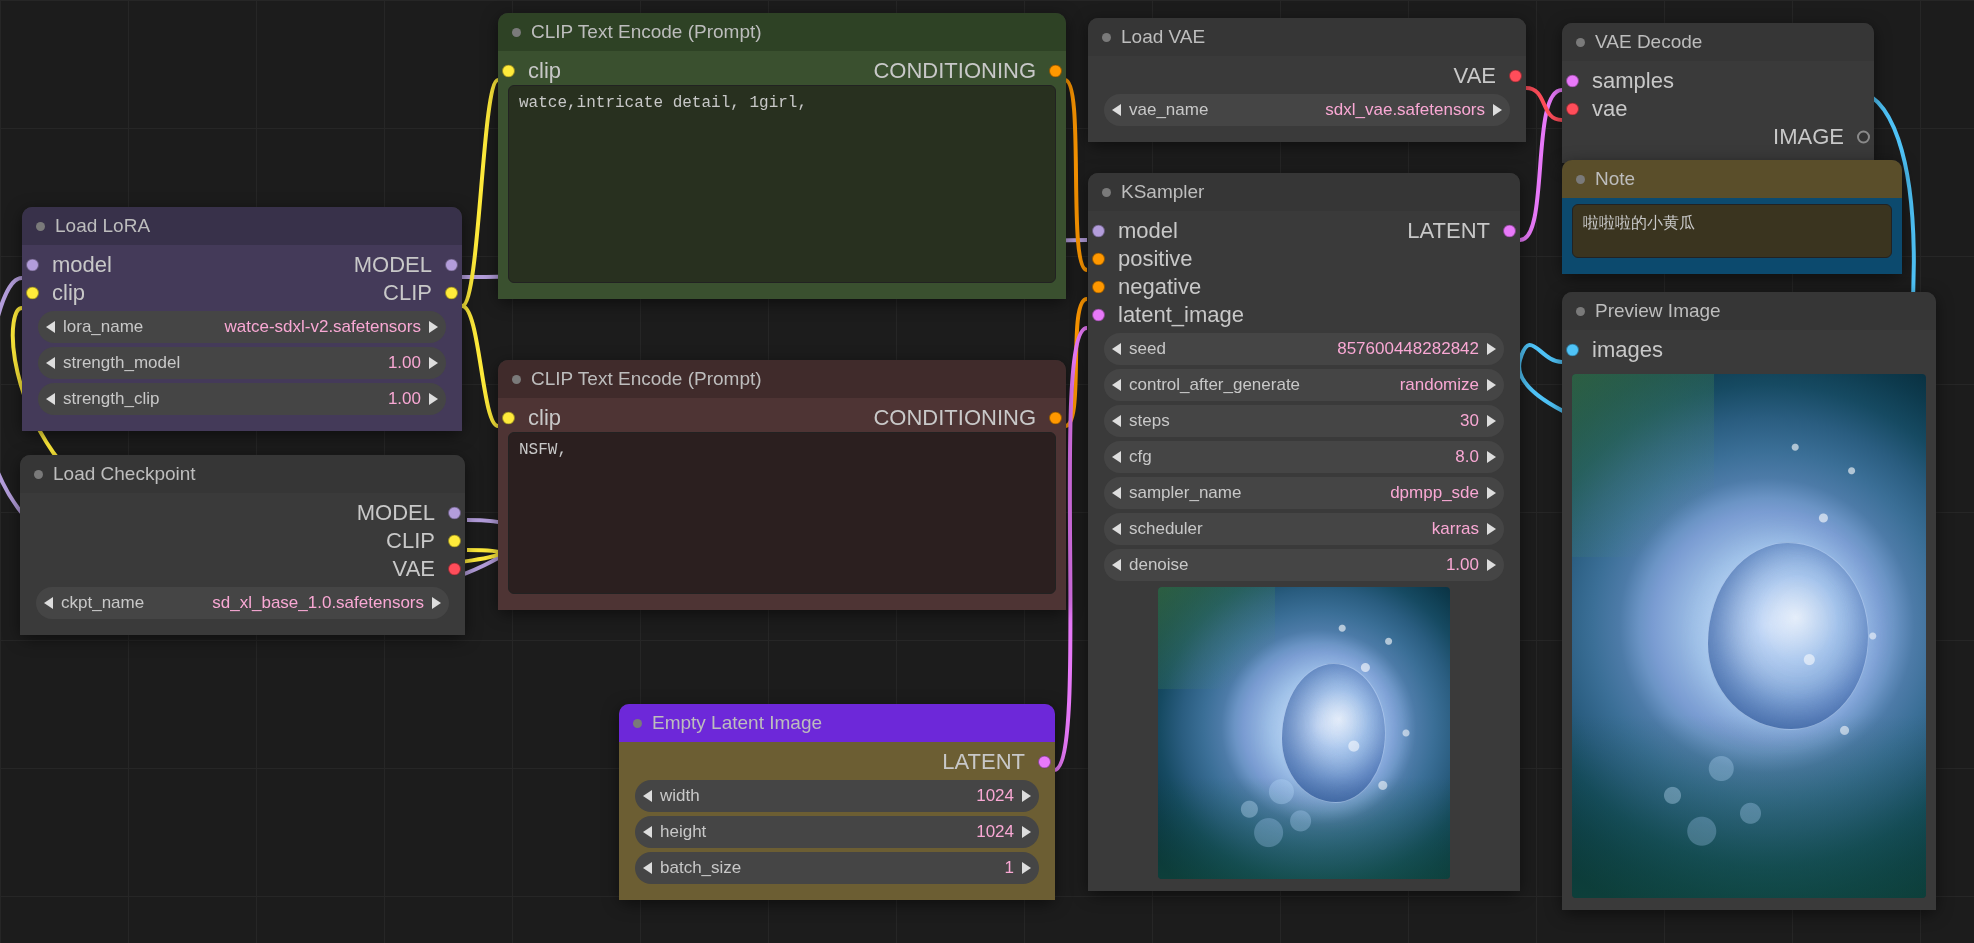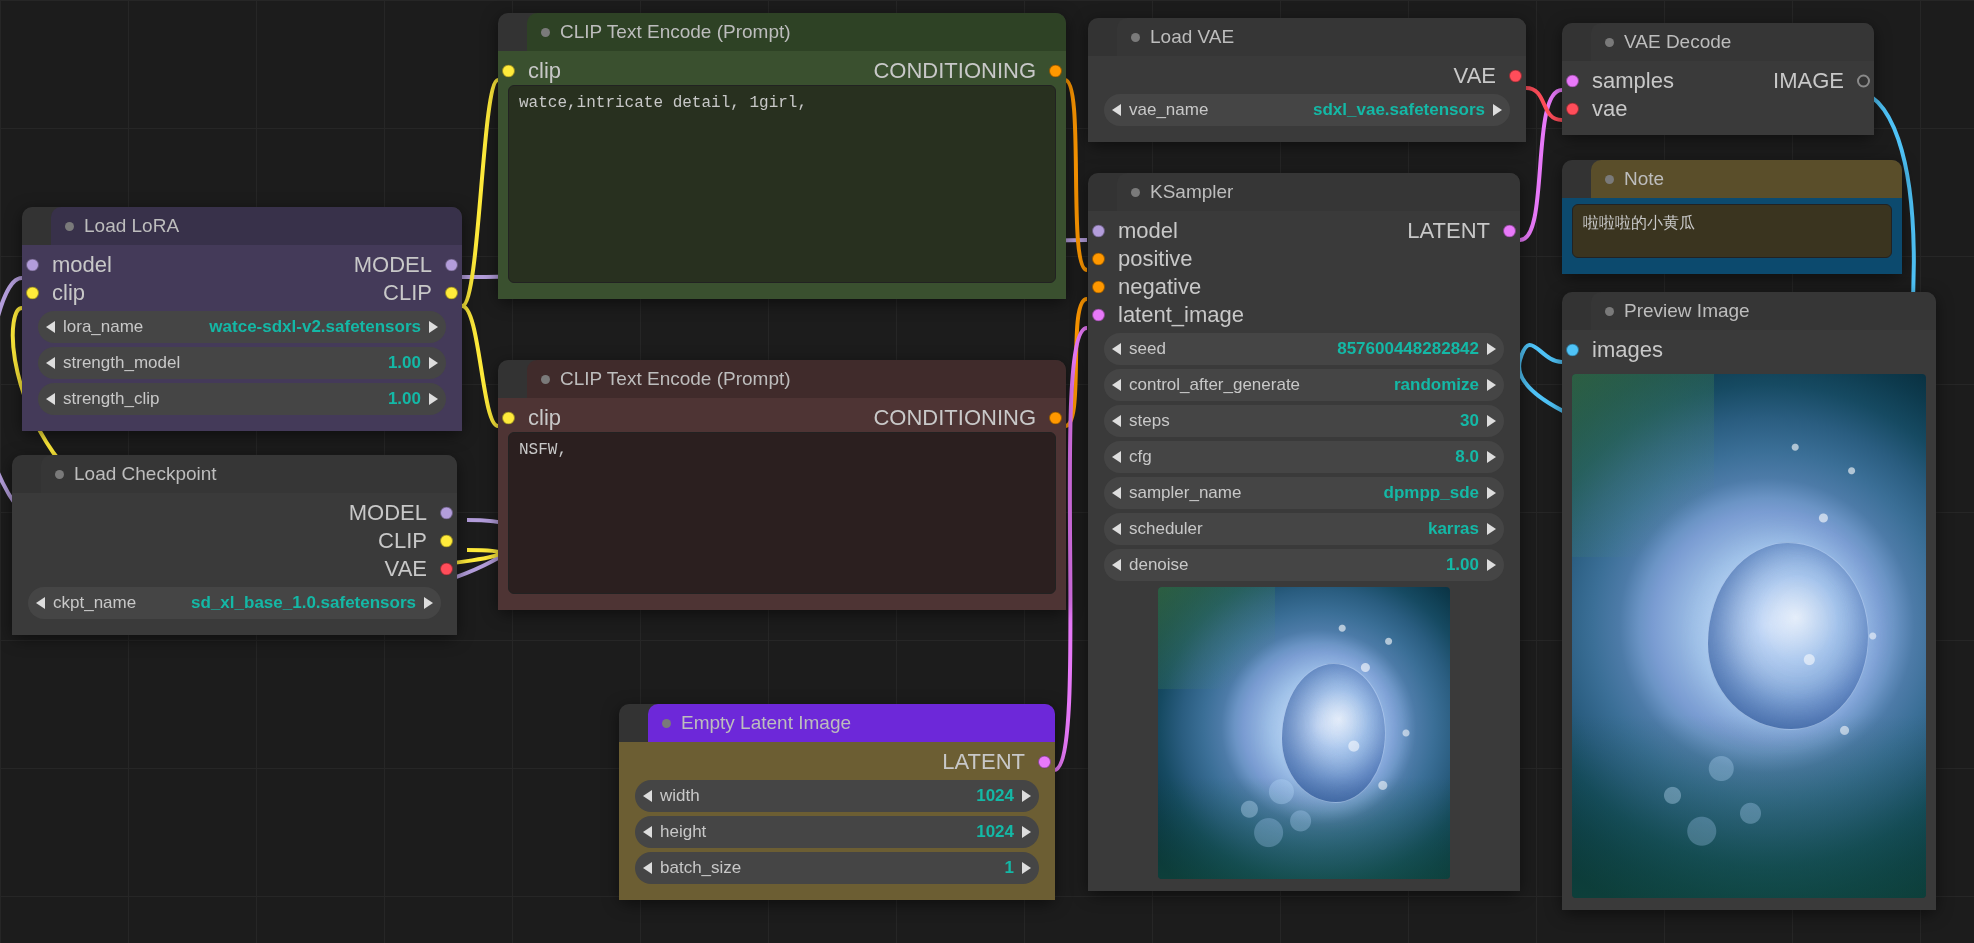--- a/index.html
+++ b/index.html
@@ -34,21 +34,20 @@
   .titlebar {
     height: 38px;
     border-top-left-radius: 10px;
     border-top-right-radius: 10px;
     display: flex; align-items: center;
     padding: 0 14px;
     font-size: 19px;
     font-weight: 500;
     gap: 10px;
     color: #bdbdbd;
-    margin-left: 29px;
   }
   .titlebar .dot {
     width: 9px; height: 9px; border-radius: 50%;
     background: #7a7a7a;
     flex-shrink: 0;
   }
   .body { padding: 6px 10px 12px 10px; }
   .slotrow {
     position: relative;
     height: 28px;
@@ -88,21 +87,21 @@
     padding: 0 8px;
     font-size: 17px;
     color: #c8c8c8;
   }
   .widget .arrow {
     width: 0; height: 0; border-style: solid;
   }
   .widget .arrL { border-width: 6px 9px 6px 0; border-color: transparent #ddd transparent transparent; }
   .widget .arrR { border-width: 6px 0 6px 9px; border-color: transparent transparent transparent #ddd; }
   .widget .wlabel { flex: 0 0 auto; margin-left: 8px; }
-  .widget .wvalue { flex: 1; text-align: right; margin-right: 8px; font-weight: 700; color: #14b8a6;}
+  .widget .wvalue { flex: 1; text-align: right; margin-right: 8px; font-weight: 400; color: #f9a8d4;}
   .preview-img {
     margin: 6px auto 0 auto;
     border-radius: 4px;
     background: radial-gradient(circle at 55% 48%, #d6e4fb 0%, #9cbde5 22%, #7a9cd2 34%, #6b94c5 38%, #4d7ba8 44%, #3b6f97 52%, #2a5d80 62%, #164a62 72%, #0d3a4d 82%, #072a38 94%);
     position: relative;
     overflow: hidden;
   }
   .preview-img::before, .preview-img::after {
     content:""; position:absolute;
   }
@@ -236,21 +235,21 @@
       </div>
       <div class="widget">
         <span class="arrow arrL"></span>
         <span class="wlabel">strength_clip</span>
         <span class="wvalue">1.00</span>
         <span class="arrow arrR"></span>
       </div>
     </div>
   </div>
 
-  <div class="node" style="left:12px; top:455px; width:445px;">
+  <div class="node" style="left:20px; top:455px; width:445px;">
     <div class="titlebar hdr-grey">
       <span class="dot"></span>
       <span>Load Checkpoint</span>
     </div>
     <div class="body bdy-grey">
       <div class="slotrow out">
           <span>MODEL</span>
           <span class="port c-model"></span>
         </div>
       <div class="slotrow out">
@@ -449,21 +448,21 @@
       </div>
     </div>
   </div>
 
   <div class="node" style="left:1562px; top:23px; width:312px;">
     <div class="titlebar hdr-grey">
       <span class="dot"></span>
       <span>VAE Decode</span>
     </div>
     <div class="body bdy-grey">
-      <div style="display:flex;">
+      <div style="display:flex;flex-direction:column;">
         <div style="flex:1;">
           <div class="slotrow in">
               <span class="port c-latent"></span>
               <span>samples</span>
             </div>
           <div class="slotrow in">
               <span class="port c-vae"></span>
               <span>vae</span>
             </div>
         </div>

